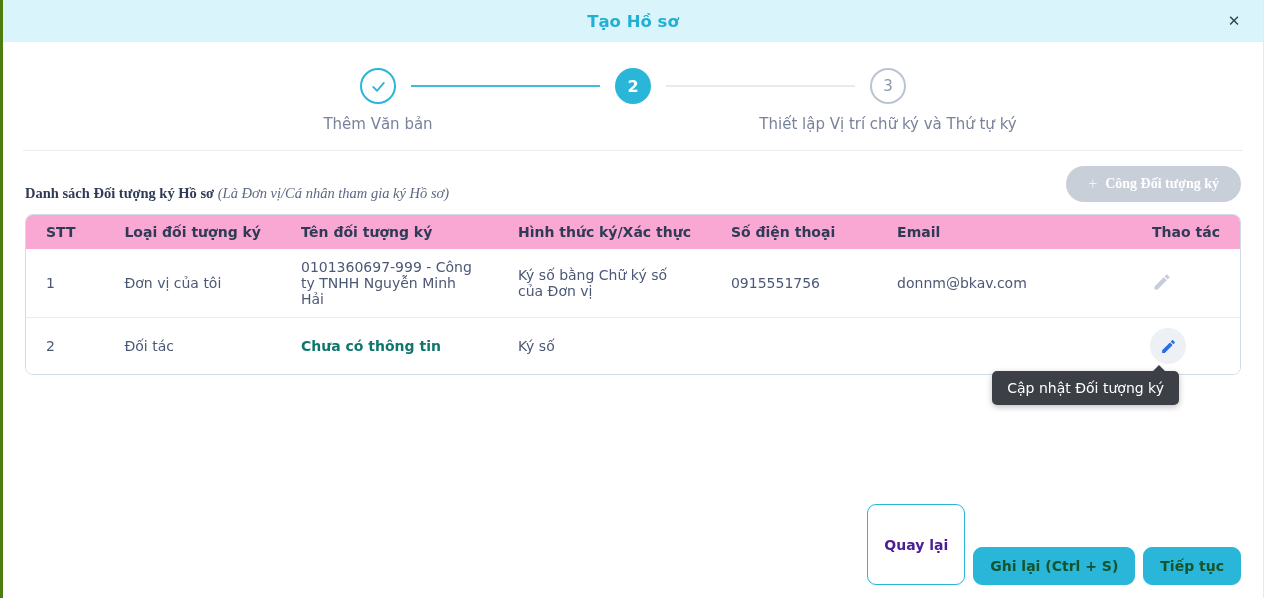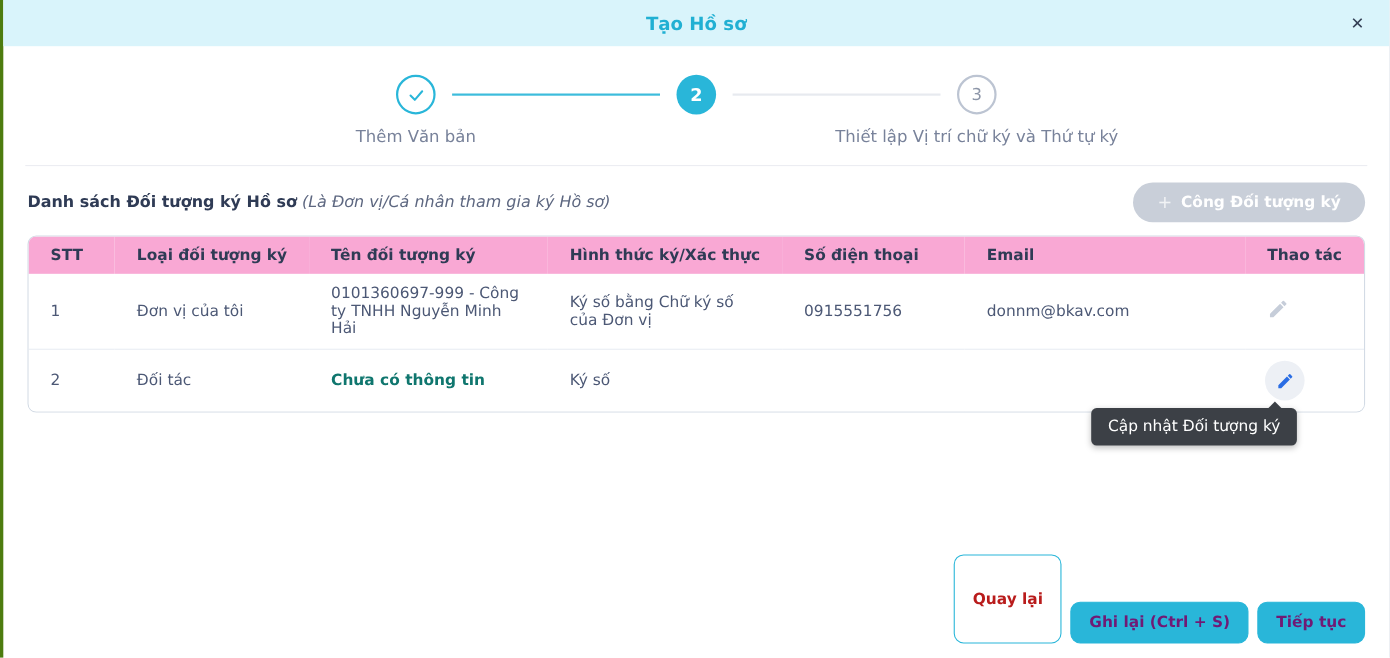--- a/index.html
+++ b/index.html
@@ -52,21 +52,21 @@
   .circle.active { background: #29b6d9; color: #fff; font-weight: bold; font-size: 16px; }
   .circle.pending { border: 2px solid #bcc4d2; color: #8d96a8; }
   .step-label { margin-top: 11px; font-size: 15px; color: #78829a; white-space: nowrap; }
   .step-label.active { color: #29b6d9; }
   .connector { position: absolute; top: 43px; height: 2px; }
   .connector.c1 { left: calc(50% - 222px); width: 189px; background: #3dbcdc; }
   .connector.c2 { left: calc(50% + 33px); width: 189px; background: #e7eaef; }
   
   .section-head {
     margin: 15px 22px 12px 22px;
-    display: flex; align-items: center; justify-content: space-between;
+    display: flex; align-items: flex-end; justify-content: space-between; font-family: Liberation Serif, serif;
   }
   .section-title { font-size: 14.5px; color: #2f3b55; }
   .section-title b { font-weight: bold; }
   .section-title .note { font-weight: normal; font-style: italic; color: #5d6780; }
   .add-btn {
     background: #c9cfd9; color: #fff; border: none;
     font-family: inherit; font-size: 14px; font-weight: bold;
     padding: 10px 22px; border-radius: 19px; cursor: default;
     display: flex; align-items: center; gap: 8px;
   }
@@ -126,22 +126,22 @@
   }
   
   .footer {
     position: absolute; bottom: 13px; right: 22px;
     display: flex; gap: 8px;
   }
   .btn {
     font-family: inherit; font-size: 14px; font-weight: bold;
     padding: 10px 16px; border-radius: 9px; cursor: pointer;
   }
-  .btn-outline { background: #fff; border: 1px solid #29b6d9; color: #b91c1c; }
-  .btn-primary { background: #29b6d9; border: 1px solid #29b6d9; color: #701a75; margin-top: 43px; }
+  .btn-outline { background: #fff; border: 1px solid #29b6d9; color: #4c1d95; }
+  .btn-primary { background: #29b6d9; border: 1px solid #29b6d9; color: #14532d; margin-top: 43px; }
 </style>
 </head>
 <body>
 
 <div class="modal">
 
   <div class="modal-header">
     <div class="modal-title">Tạo Hồ sơ</div>
     <button class="close-btn">✕</button>
   </div>

